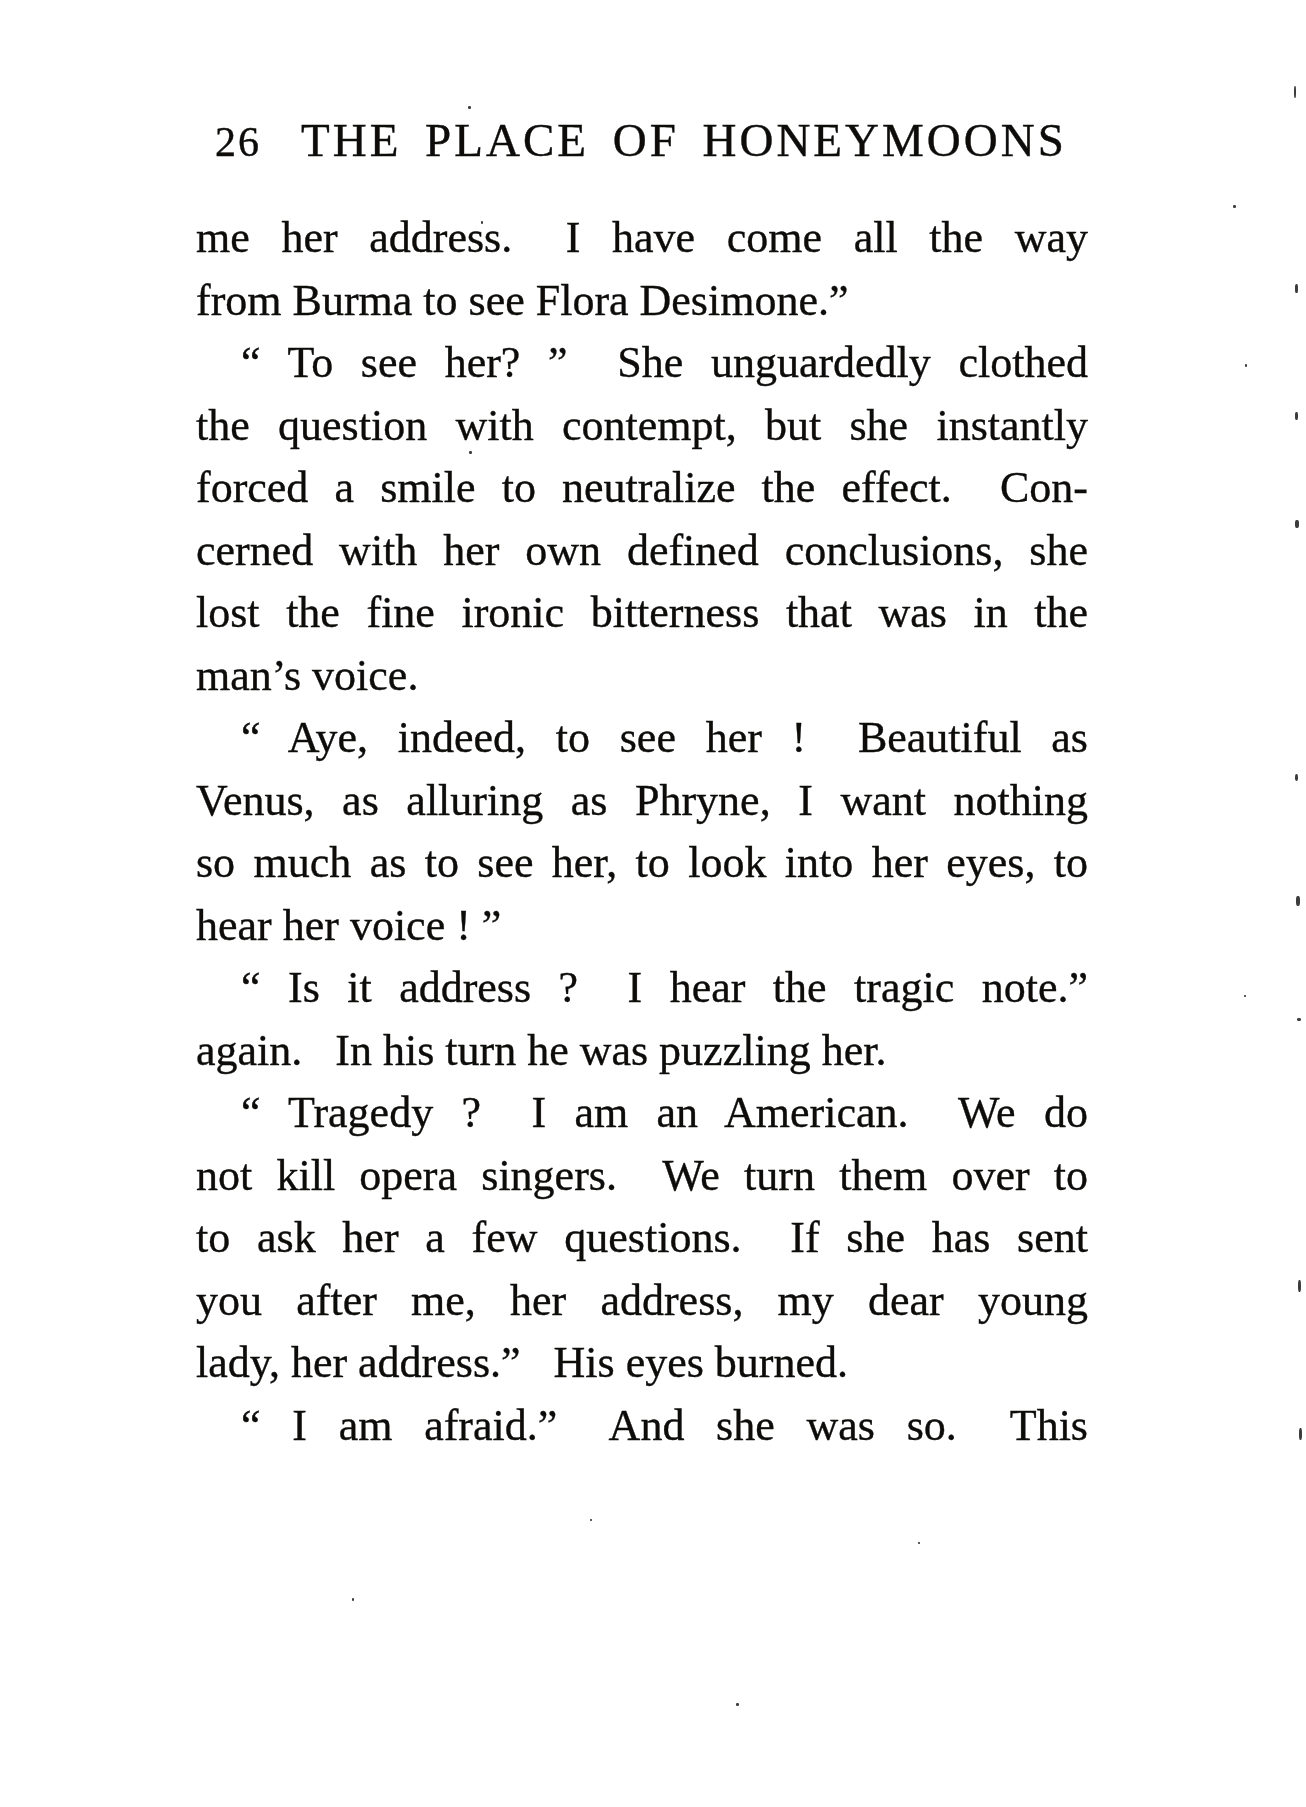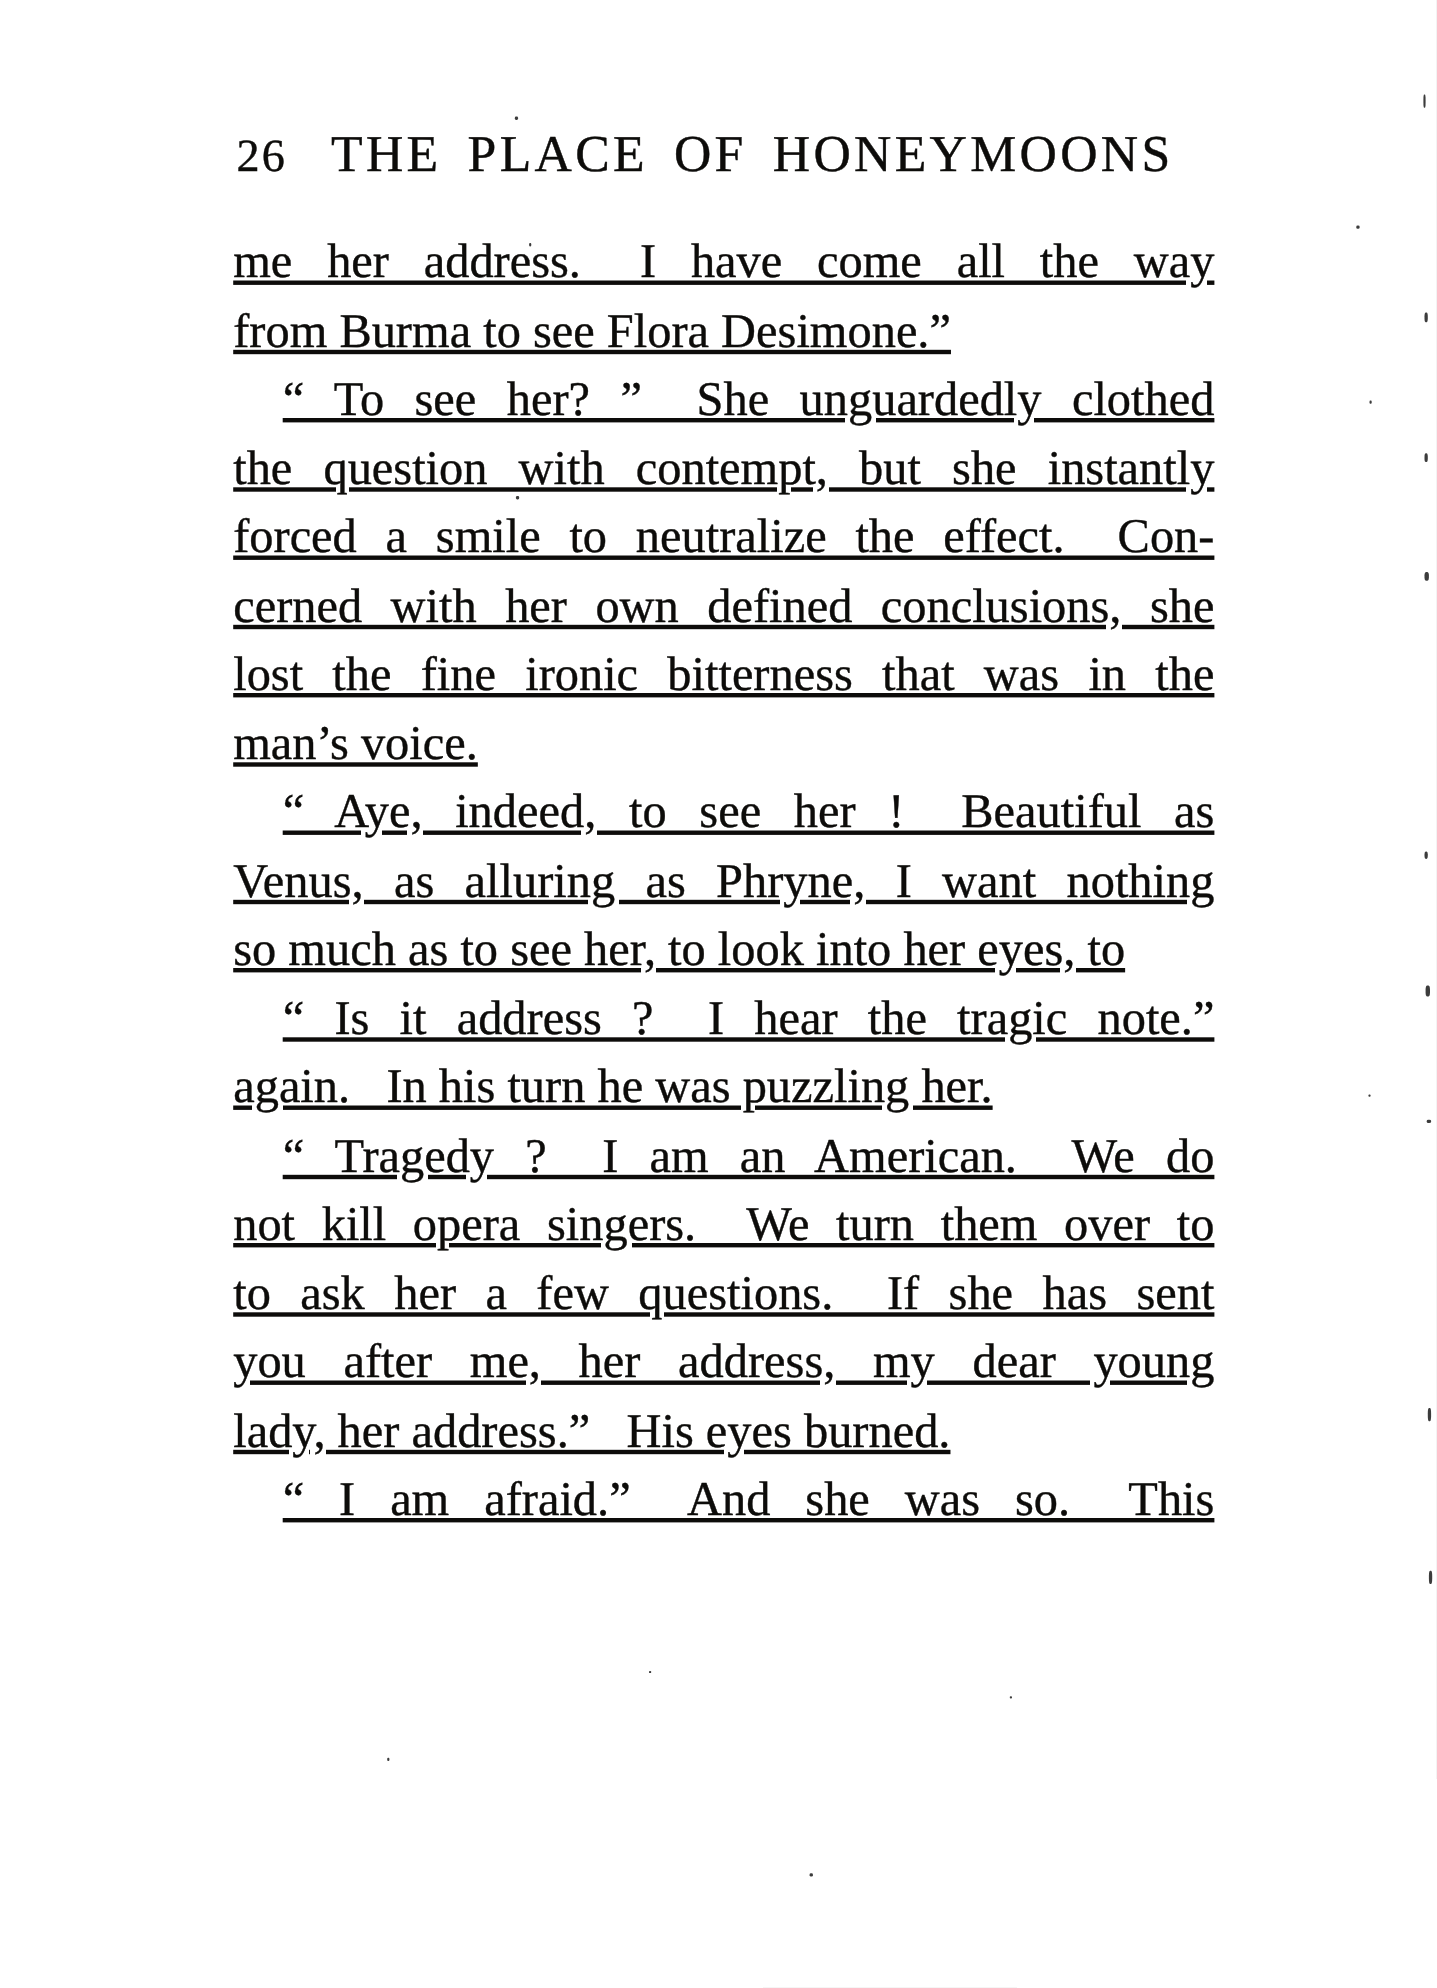--- a/index.html
+++ b/index.html
@@ -18,23 +18,22 @@
     -webkit-text-stroke:0.4px #0d0c0a;
   }
   .pagenum { font-size:42px; line-height:42px; letter-spacing:2px; }
   .running-title {
     margin-left:40px;
     font-size:47px; line-height:47px;
     letter-spacing:3px; word-spacing:9px;
   }
   
   .bodytext {
-    position:absolute; left:212px; top:207px; width:892px;
+    position:absolute; left:196px; top:207px; width:892px;
     font-size:44px;
-    text-decoration:underline;
     -webkit-text-stroke:0.35px #0d0c0a;
   }
   .para { margin:0; padding:0; }
   .line {
     height:62.5px; line-height:62.5px;
     text-align:justify; text-align-last:justify;
     white-space:normal;
   }
   .para.indent .line:first-child { text-indent:45px; }
   .para.endleft .line:last-child { text-align-last:left; }
@@ -83,20 +82,21 @@
       <div class="line">forced a smile to neutralize the effect.  Con-</div>
       <div class="line">cerned with her own defined conclusions, she</div>
       <div class="line">lost the fine ironic bitterness that was in the</div>
       <div class="line">man’s voice.</div>
     </div>
 
     <div class="para indent endleft">
       <div class="line">“ Aye, indeed, to see her !  Beautiful as</div>
       <div class="line">Venus, as alluring as Phryne, I want nothing</div>
       <div class="line">so much as to see her, to look into her eyes, to</div>
+      <div class="line">hear her voice ! ”</div>
     </div>
 
     <div class="para indent endleft">
       <div class="line">“ Is it address ?  I hear the tragic note.”</div>
       <div class="line">again.  In his turn he was puzzling her.</div>
     </div>
 
     <div class="para indent endleft">
       <div class="line">“ Tragedy ?  I am an American.  We do</div>
       <div class="line">not kill opera singers.  We turn them over to</div>

